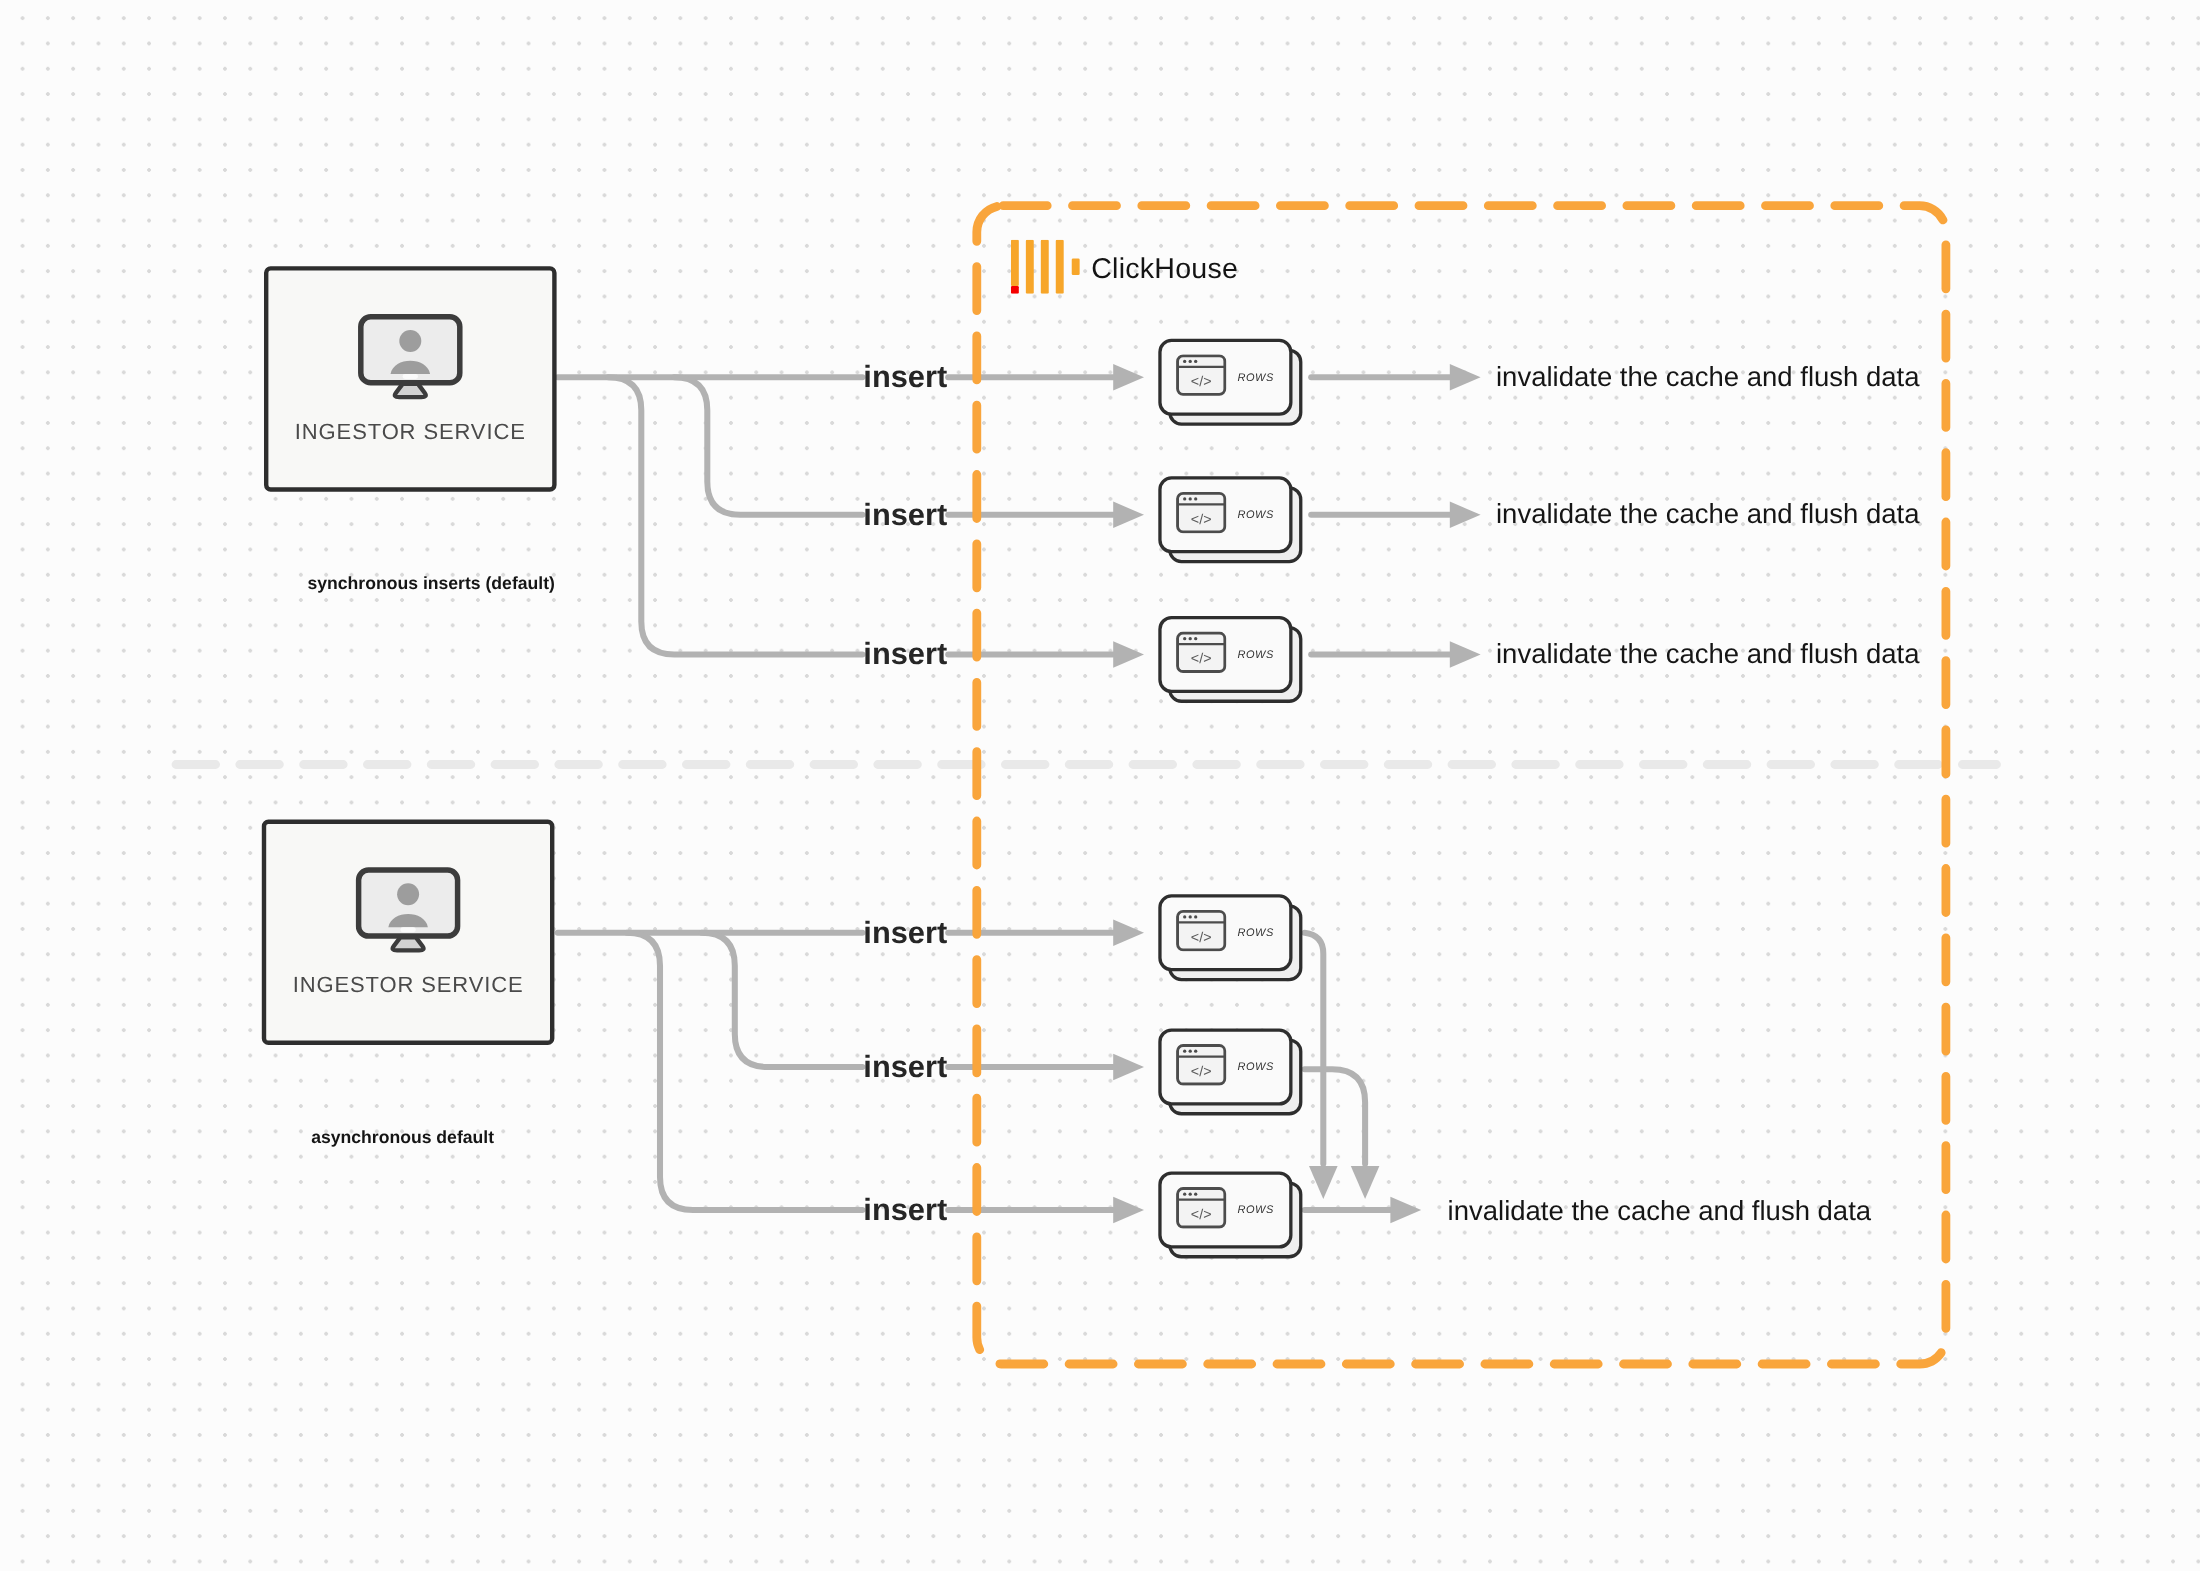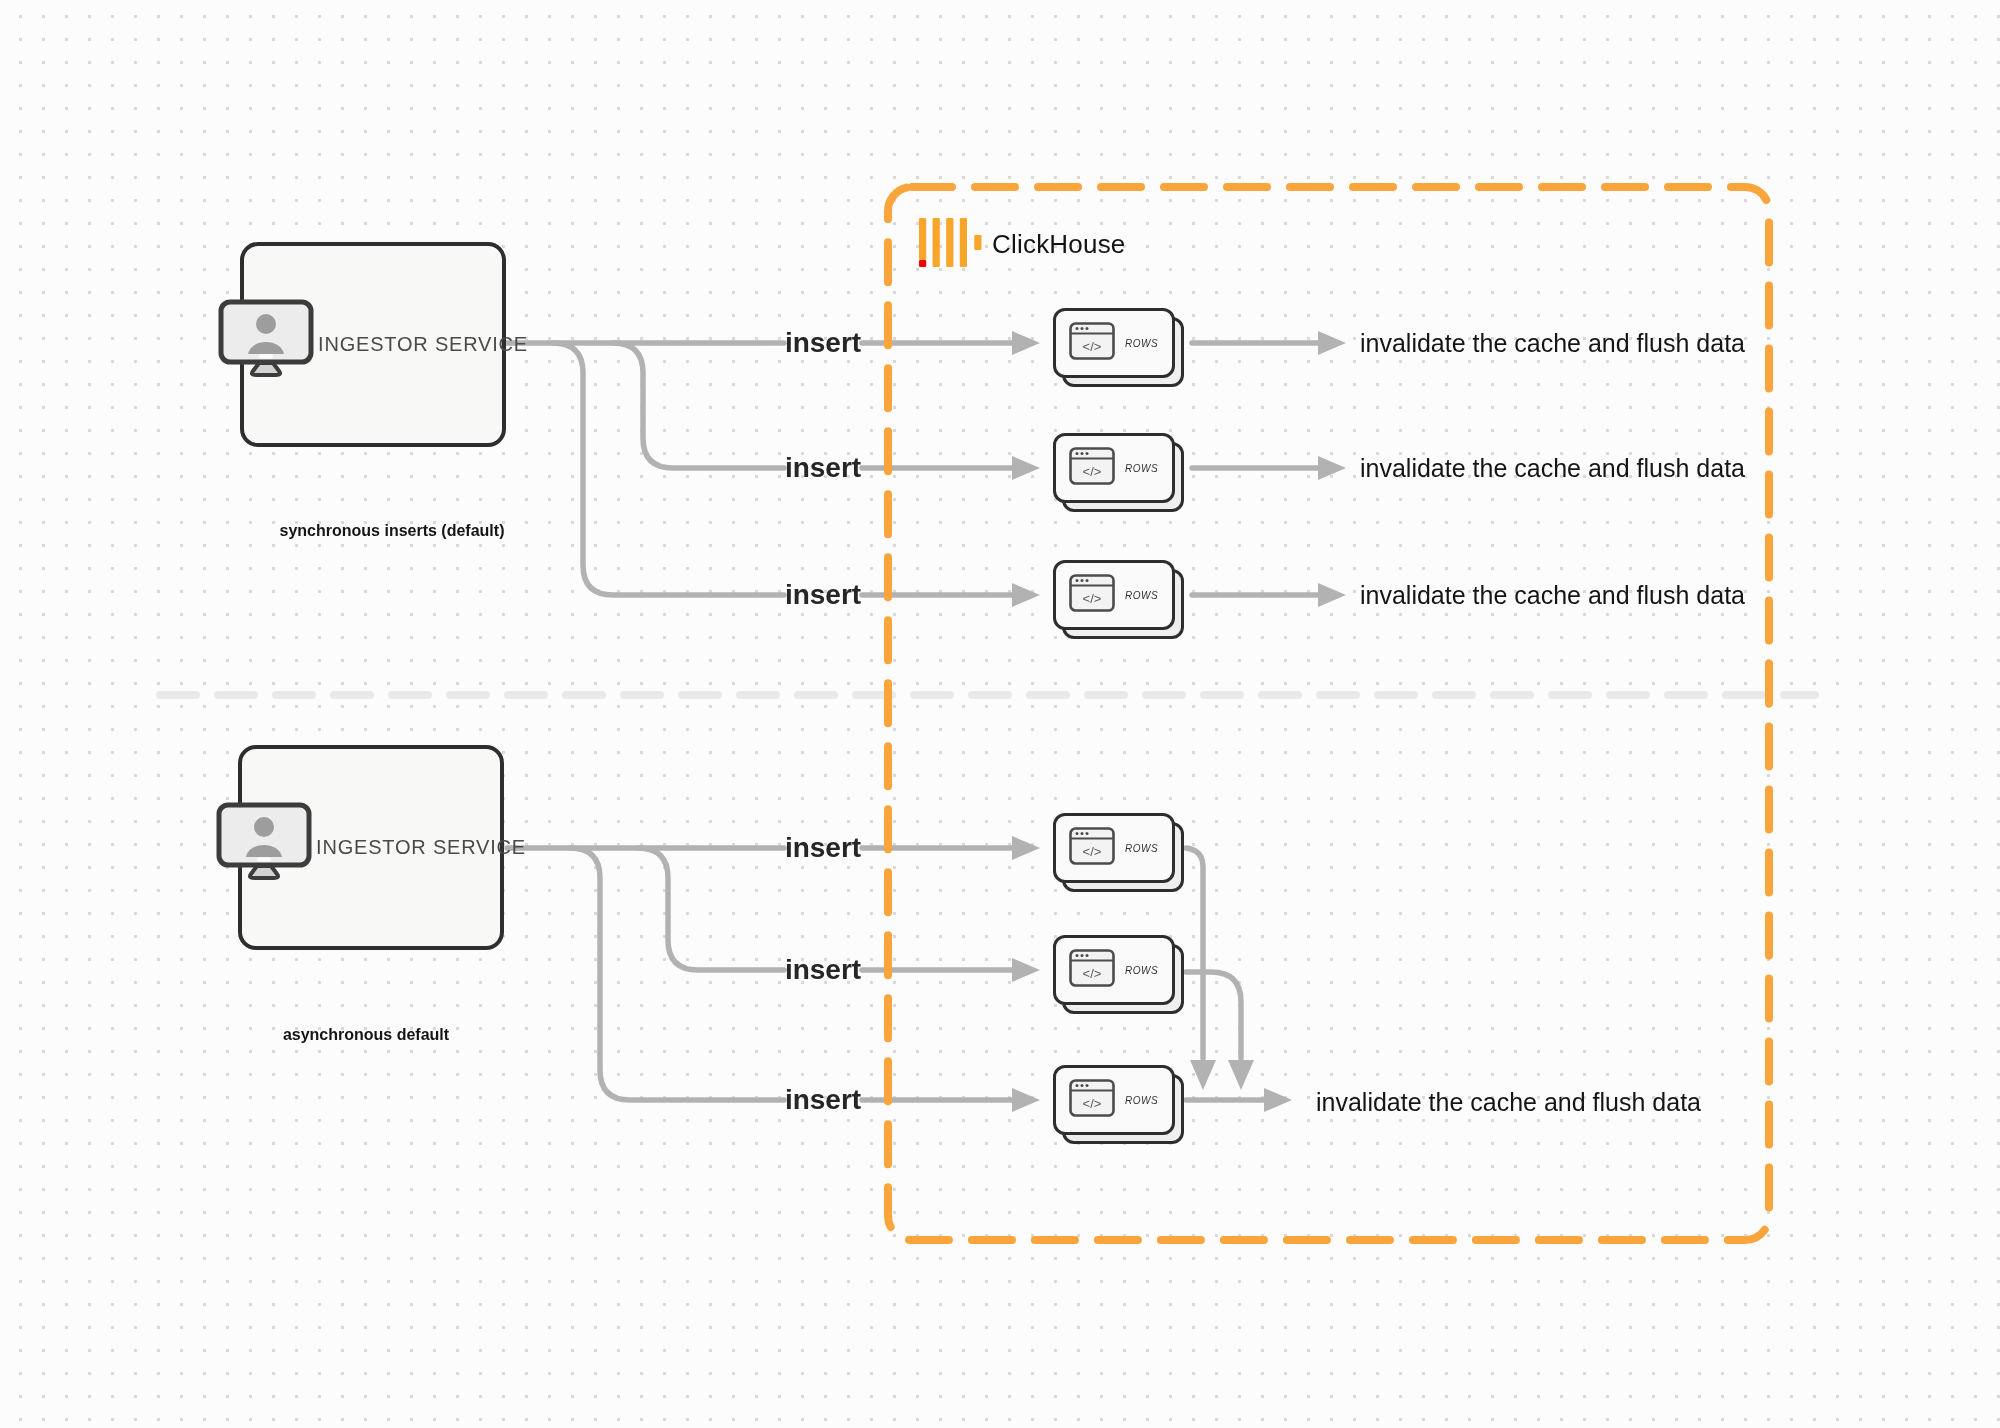--- a/index.html
+++ b/index.html
@@ -10,23 +10,23 @@
     background-image: radial-gradient(circle, #d9d9d9 1.7px, transparent 1.9px);
     background-size: 23px 23px;
     background-position: 9px 5px;
     font-family:"Liberation Sans", sans-serif;
     overflow:hidden;
   }
   svg.wires { position:absolute; left:0; top:0; }
 
   .ingestor {
     position:absolute; width:266px; height:205px;
-    border:4px solid #2e2e2e; border-radius:18px;
+    border:4px solid #2e2e2e; border-radius:6px;
     background:#f8f8f6; box-sizing:border-box;
-    display:flex; flex-direction:row; align-items:center; justify-content:center; gap:4px;
+    display:flex; flex-direction:column; align-items:center; justify-content:center; gap:4px;
   }
   .ingestor-label { font-size:20px; letter-spacing:0.8px; color:#4a4a4a; white-space:nowrap; }
   .sync-ingestor  { left:240px; top:242px; }
   .async-ingestor { left:238px; top:745px; }
 
   .section-label {
     position:absolute; transform:translate(-50%,-50%);
     font-weight:bold; font-size:16px; color:#151515; white-space:nowrap;
   }
   .lbl-insert {

